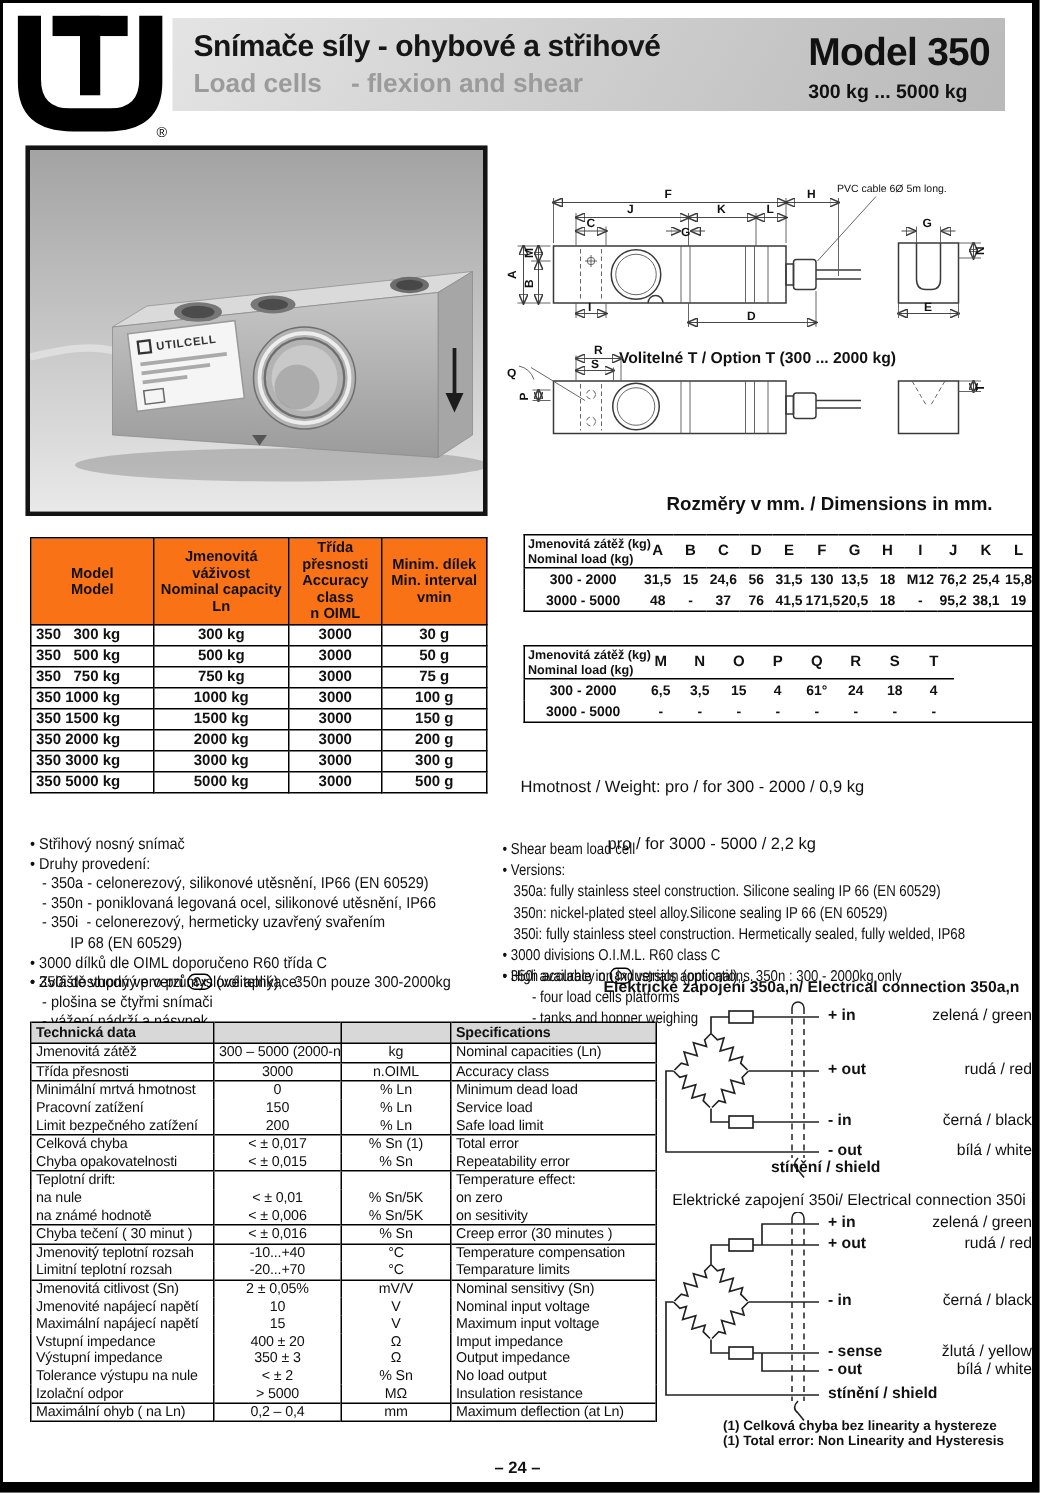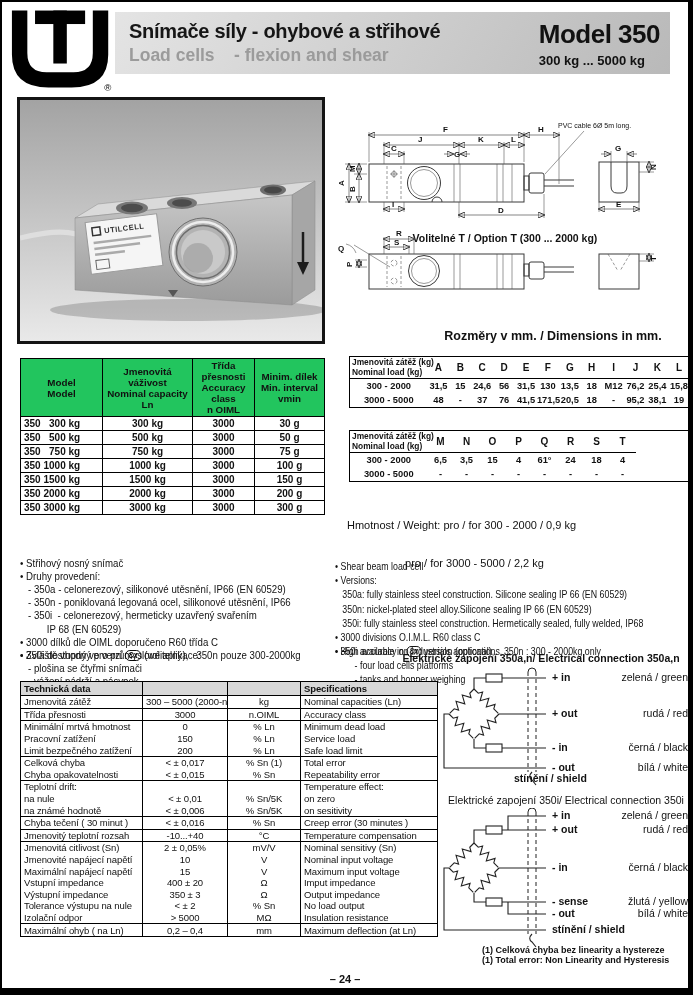--- a/index.html
+++ b/index.html
@@ -31,21 +31,21 @@
   .dw .dimr{stroke-width:.6;stroke:#333;marker-end:url(#mE);}
   .dw .diml{stroke-width:.6;stroke:#333;marker-start:url(#mS);}
   .dw text{fill:#111;stroke:none;font-size:8px;font-weight:bold;font-family:"Liberation Sans",sans-serif;}
   .dw text.note{font-size:7px;font-weight:normal;}
   .dw text.cap{font-size:10.5px;text-anchor:middle;}
   .dimnote{left:420px;top:327px;width:262px;text-align:center;font-weight:bold;font-size:12.5px;}
 
   
   .mt{left:18px;top:356px;border-collapse:collapse;table-layout:fixed;width:304px;}
   .mt th,.mt td{border:1.6px solid #000;font-size:10px;font-weight:bold;padding:1px 3px;box-sizing:border-box;}
-  .mt th{background:#22c55e;font-size:9.8px;line-height:11px;text-align:center;height:44px;}
+  .mt th{background:#f97316;font-size:9.8px;line-height:11px;text-align:center;height:44px;}
   .mt td{height:13px;text-align:center;}
   .mt td.c0{text-align:left;white-space:pre;}
 
   
   .dt{position:absolute;left:347px;border-collapse:collapse;table-layout:fixed;width:341px;border:1.8px solid #000;}
   .dt1{top:354px;} .dt2{top:428px;}
   .dt th{border-bottom:1.8px solid #000;padding:1px 2px;vertical-align:middle;}
   .dt th .hl{font-size:8.4px;font-weight:bold;text-align:left;line-height:9.5px;white-space:nowrap;}
   .dt th.dl{font-size:10px;font-weight:bold;text-align:center;}
   .dt td{font-size:9.3px;font-weight:bold;text-align:center;height:14px;padding:0;}
@@ -384,20 +384,26 @@
           <td>200 g</td>
         </tr>
 
         <tr>
           <td class="c0">350 3000 kg</td>
           <td>3000 kg</td>
           <td>3000</td>
           <td>300 g</td>
         </tr>
 
+        <tr>
+          <td class="c0">350 5000 kg</td>
+          <td>5000 kg</td>
+          <td>3000</td>
+          <td>500 g</td>
+        </tr>
       </tbody>
   </table>
 
   <table class="dt dt1">
     <colgroup>
         <col style="width:78px">
         <col span="12" style="width:21.9px">
       </colgroup>
     <thead>
       <tr>
@@ -738,20 +744,26 @@
           <td class="c4">Creep error (30 minutes )</td>
         </tr>
 
         <tr class="sep">
           <td class="c1">Jmenovitý teplotní rozsah</td>
           <td class="c2">-10...+40</td>
           <td class="c3">°C</td>
           <td class="c4">Temperature compensation</td>
         </tr>
 
+        <tr>
+          <td class="c1">Limitní teplotní rozsah</td>
+          <td class="c2">-20...+70</td>
+          <td class="c3">°C</td>
+          <td class="c4">Temparature limits</td>
+        </tr>
 
         <tr class="sep">
           <td class="c1">Jmenovitá citlivost (Sn)</td>
           <td class="c2">2 ± 0,05%</td>
           <td class="c3">mV/V</td>
           <td class="c4">Nominal sensitivy (Sn)</td>
         </tr>
 
         <tr>
           <td class="c1">Jmenovité napájecí napětí</td>

